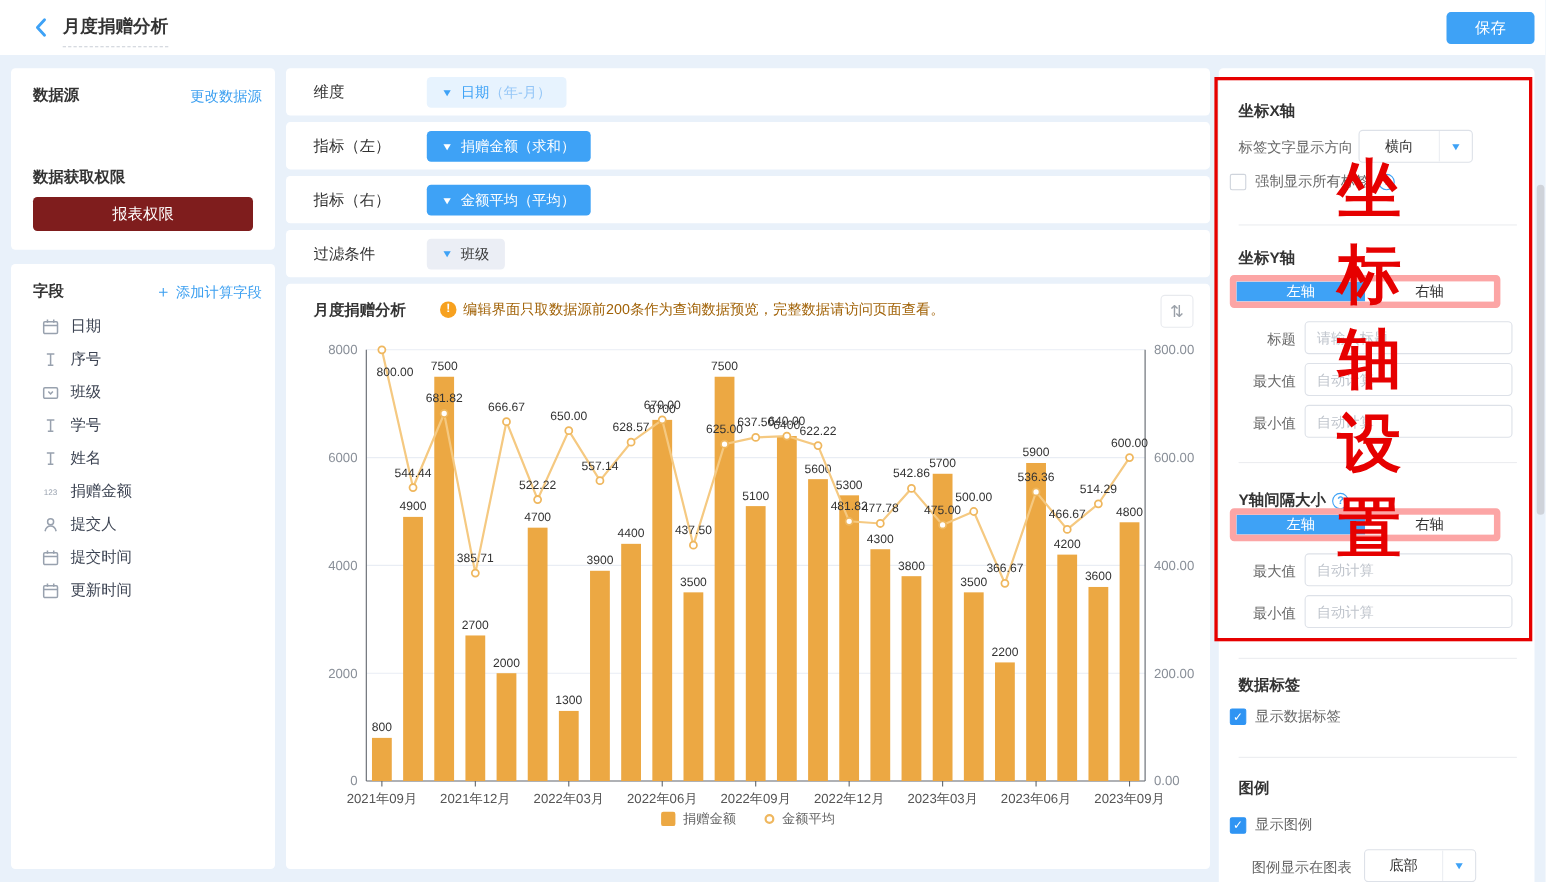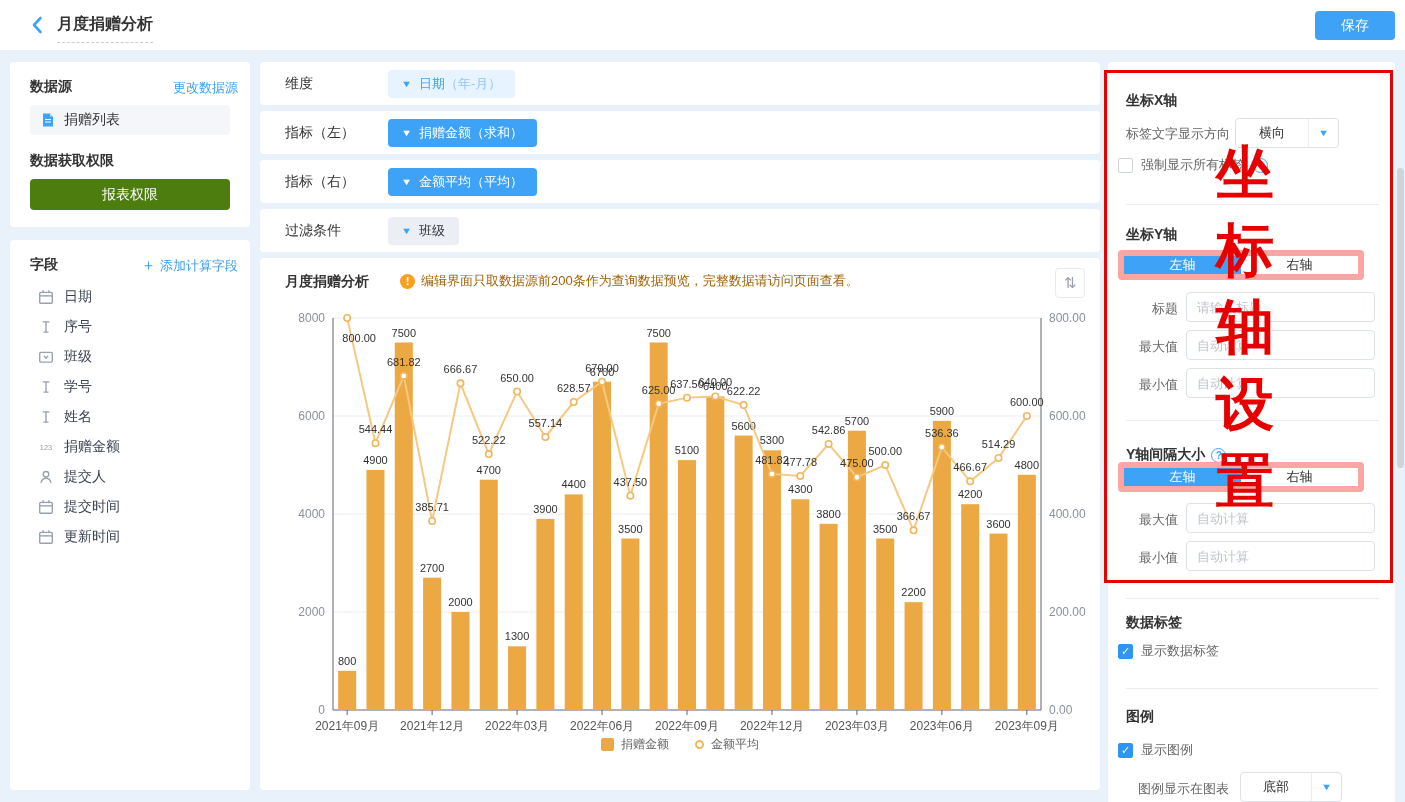--- a/index.html
+++ b/index.html
@@ -21,21 +21,21 @@
   
   .h14 { font-weight:bold; font-size:14px; color:#333; }
   .link-blue { color:#3b9ff0; font-size:13px; cursor:pointer; }
   .ds-card { left:10px; top:62px; width:240px; height:165px; }
   .ds-title { position:absolute; left:20px; top:16px; }
   .ds-change { position:absolute; right:12px; top:17px; }
   .ds-item { position:absolute; left:20px; top:43px; width:200px; height:30px; background:#f4f6f9;
              border-radius:4px; display:flex; align-items:center; gap:8px; padding:0 10px; cursor:pointer; }
   .ds-item span { font-size:14px; color:#333; }
   .ds-perm-title { position:absolute; left:20px; top:90px; }
-  .perm-btn { position:absolute; left:20px; top:117px; width:200px; height:31px; background:#4d7c0f;
+  .perm-btn { position:absolute; left:20px; top:117px; width:200px; height:31px; background:#7f1d1d;
               border:none; border-radius:4px; color:#fff; font-size:14px; cursor:pointer; font-family:inherit; }
 
   .fields-card { left:10px; top:240px; width:240px; height:550px; }
   .fields-head { position:absolute; left:20px; top:16px; right:12px; display:flex; justify-content:space-between; }
   .add-calc { display:flex; align-items:center; gap:4px; cursor:pointer; }
   .add-calc .plus { font-size:15px; }
   #fields-list { position:absolute; left:0; top:42px; width:240px; list-style:none; }
   #fields-list li { height:30px; display:flex; align-items:center; gap:10px; padding-left:28px;
                     font-size:14px; color:#3c4352; cursor:pointer; }
   .ficon { width:16px; height:16px; display:inline-flex; align-items:center; justify-content:center; }
@@ -119,28 +119,20 @@
         <path d="M14.5 5 L8 12 L14.5 19" fill="none" stroke="#3ea2f6" stroke-width="2.6" stroke-linecap="round" stroke-linejoin="round"></path>
       </svg>
     </div>
     <div class="page-title">月度捐赠分析</div>
     <button class="save-btn">保存</button>
   </div>
 
   <div class="card ds-card">
     <div class="ds-title h14">数据源</div>
     <div class="ds-change link-blue">更改数据源</div>
-    <div class="ds-item">
-      <svg class="ficon" width="16" height="16" viewBox="0 0 16 16">
-        <path d="M3 1.5h7l3 3v10H3z" fill="#3ea2f6"></path>
-        <path d="M10 1.5l3 3h-3z" fill="#bfe0fb"></path>
-        <path d="M5 7.5h6M5 10h6" stroke="#fff" stroke-width="1.1"></path>
-      </svg>
-      <span>捐赠列表</span>
-    </div>
     <div class="ds-perm-title h14">数据获取权限</div>
     <button class="perm-btn">报表权限</button>
   </div>
 
   <div class="card fields-card">
     <div class="fields-head">
       <span class="h14">字段</span>
       <span class="link-blue add-calc">
         <span class="plus">＋</span>
         <span>添加计算字段</span>

